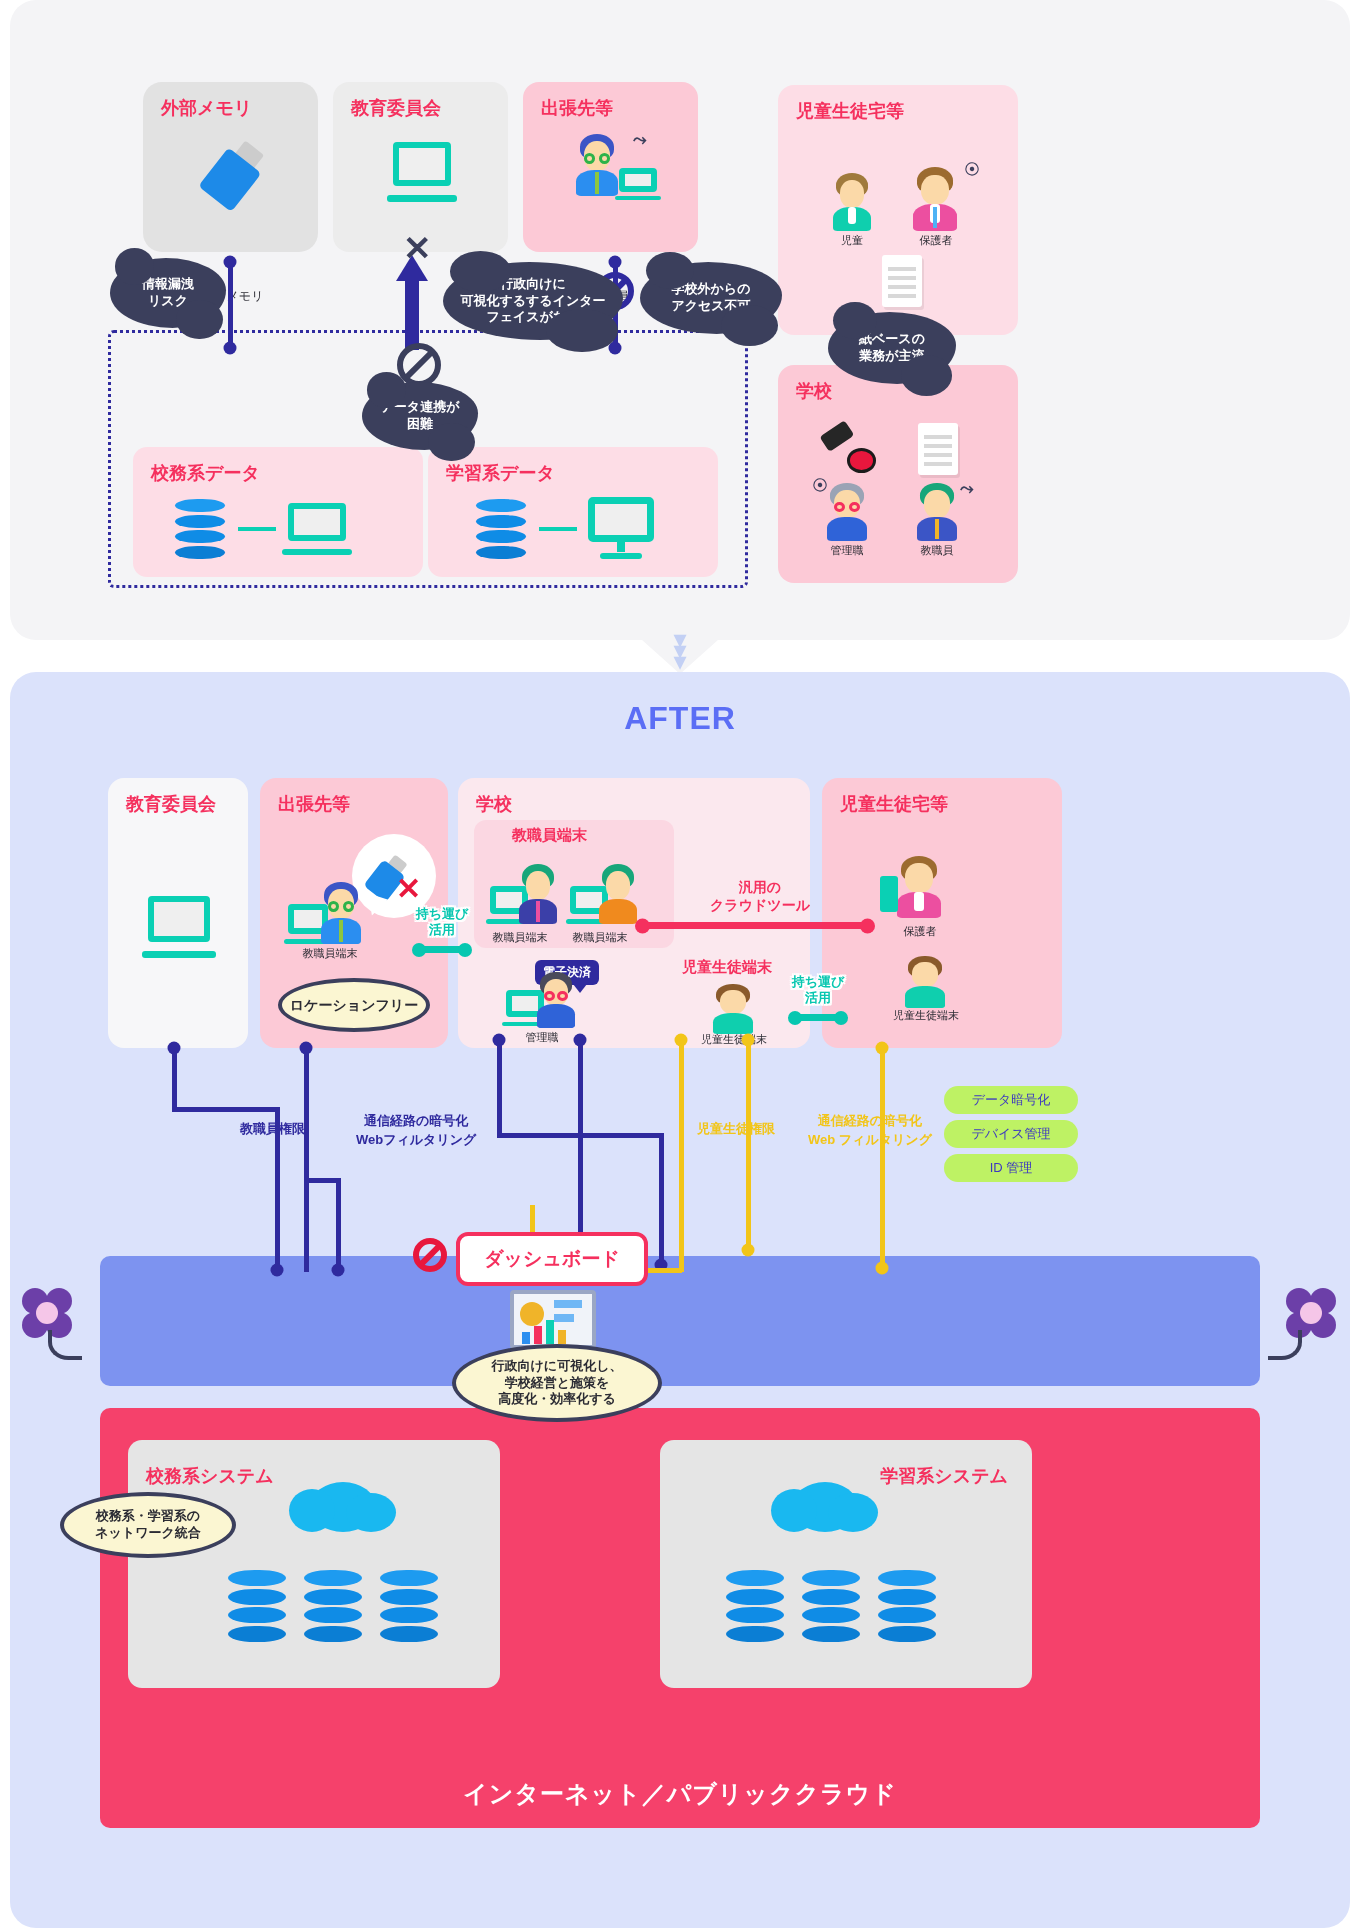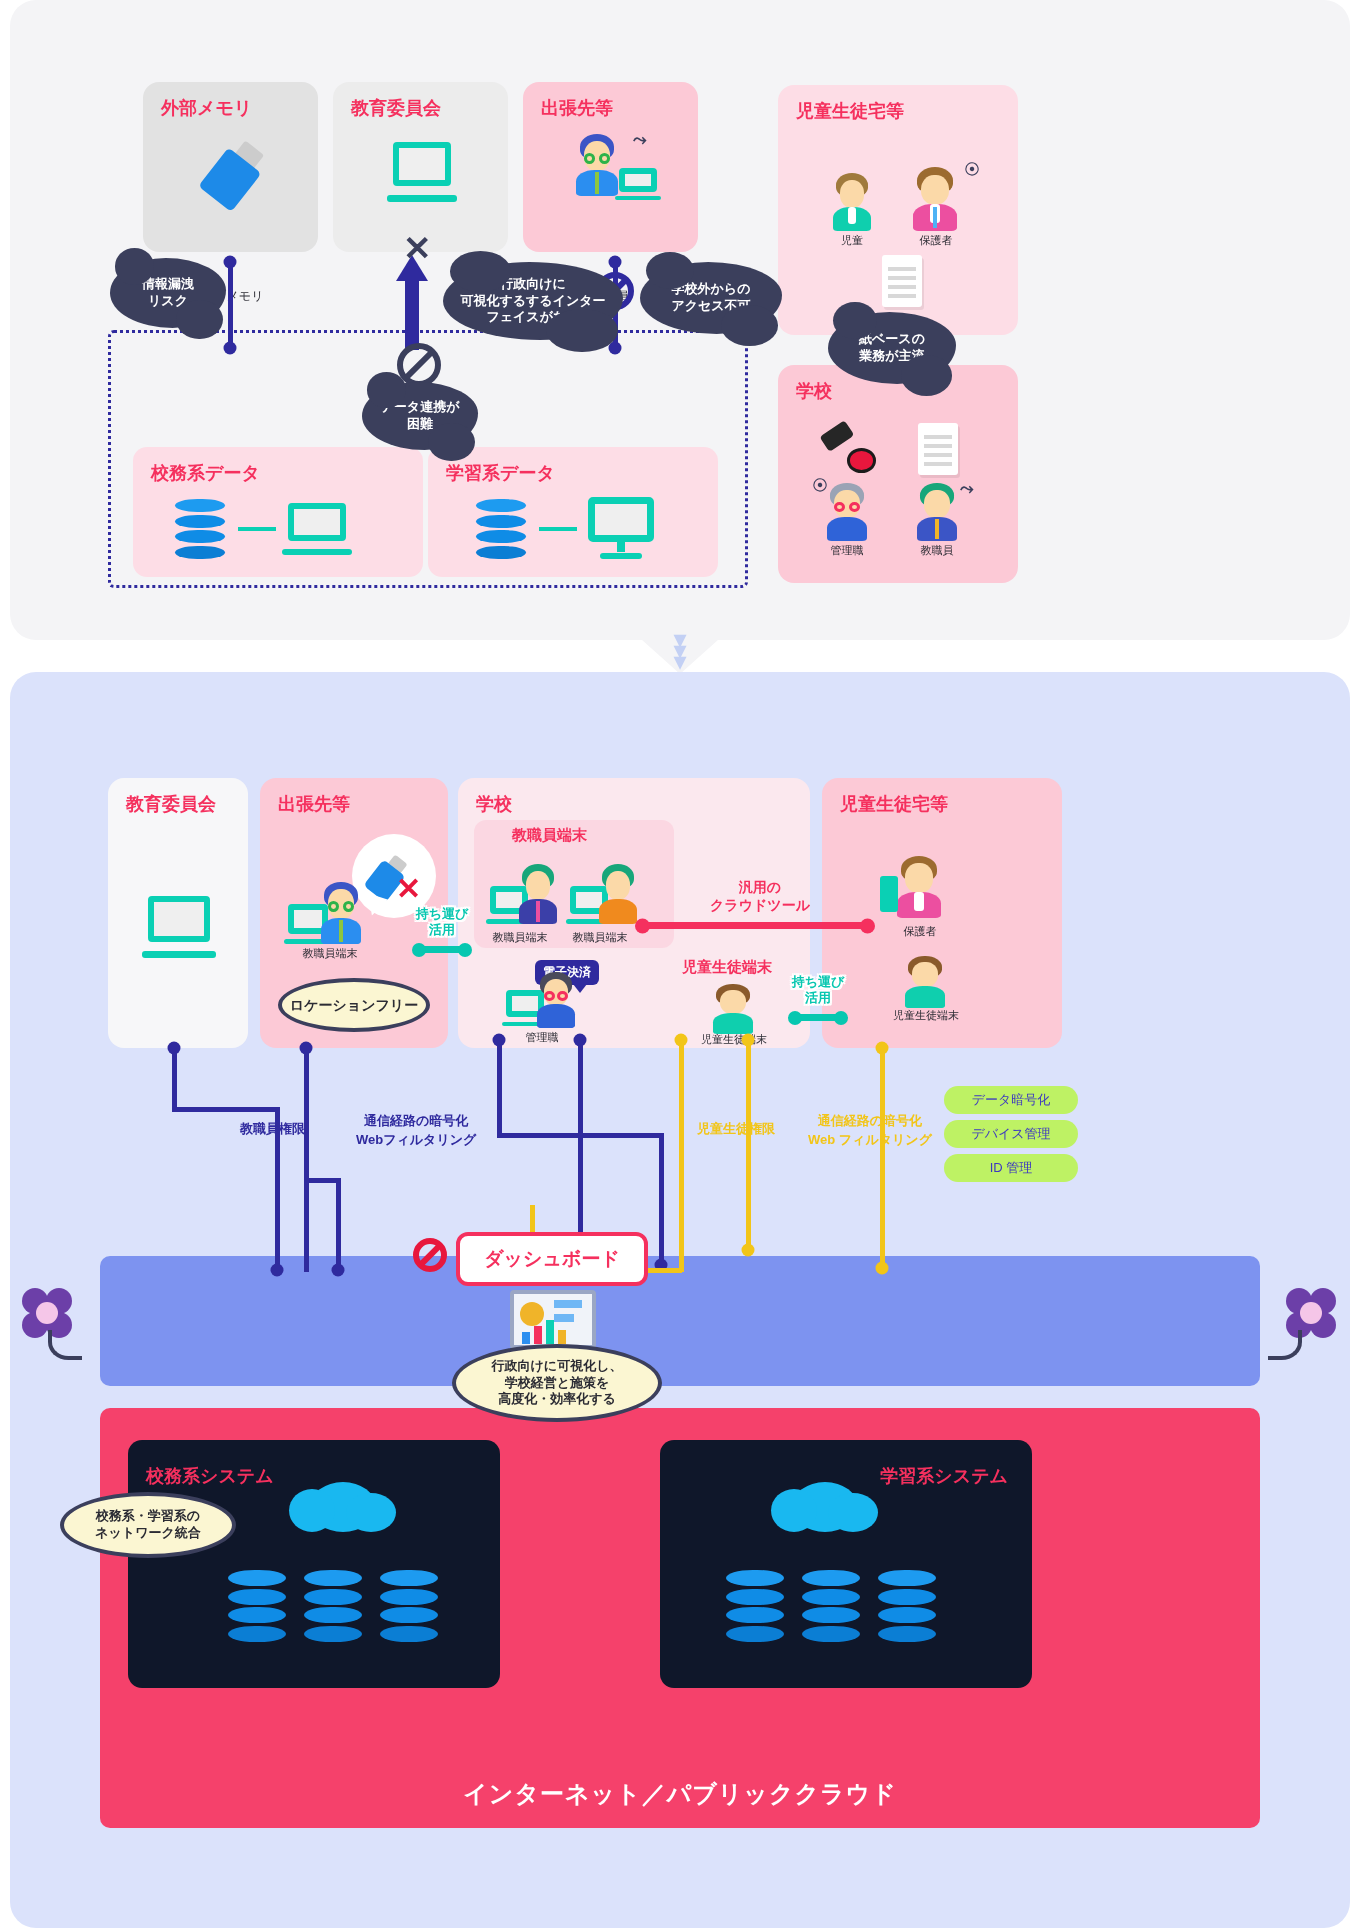--- a/index.html
+++ b/index.html
@@ -243,21 +243,21 @@
   
   .inetband{
     position:absolute; left:100px; top:1408px; width:1160px; height:420px;
     background:#f5416b; border-radius:10px;
   }
   .inet-title{
     position:absolute; width:100%; bottom:18px; text-align:center;
     font-size:24px; font-weight:bold; color:#fff; letter-spacing:1px;
   }
   .syscard{
-    position:absolute; background:#0f172a; border-radius:14px;
+    position:absolute; background:#e5e5e5; border-radius:14px;
   }
   .syscard .card-title{ font-size:18px; }
 
   .dashboard{
     position:absolute; background:#fff; border:4px solid #f5305e; border-radius:12px;
     display:flex; align-items:center; justify-content:center;
     color:#f5305e; font-size:19px; font-weight:bold;
   }
   .dash-screen{ position:absolute; }
   .dash-screen .scr{ position:absolute; left:0; top:0; width:100%; height:74%;
@@ -272,21 +272,21 @@
   .stemline{ position:absolute; border-left:4px solid #3b3f5c; border-bottom:4px solid #3b3f5c;
              border-radius:0 0 0 60%; }
 </style>
 </head>
 <body>
 
 <div class="stage">
 
   <div class="before-panel"></div>
 
-  <div class="card gray" style="left:143px; top:82px; width:175px; height:170px;">
+  <div class="card gray" style="left:143px; top:82px; width:175px; height:170px;border-radius:19px;">
     <div class="card-title">外部メモリ</div>
     <div class="usb" style="left:68px; top:58px; width:42px; height:74px;">
       <div class="tip"></div>
         <div class="body"></div>
     </div>
     <div class="cap" style="left:88px; top:206px;">USB メモリ</div>
   </div>
 
   <div class="card lgray" style="left:333px; top:82px; width:175px; height:170px;">
     <div class="card-title">教育委員会</div>
@@ -449,20 +449,21 @@
   <div class="thought" style="left:362px; top:382px; width:116px; height:68px;">
     <div><span>データ連携が</span><br>
          <span>困難</span></div>
   </div>
 
   <div class="chevrons">
     ▾<br>▾<br>▾
   </div>
 
   <div class="after-panel"></div>
+  <div class="after-title">AFTER</div>
 
   <div class="card" style="left:108px; top:778px; width:140px; height:270px; background:#f7f7f9;">
     <div class="card-title">教育委員会</div>
     <div class="laptop" style="left:40px; top:118px; width:62px; height:62px;">
       <div class="scr"></div>
         <div class="base"></div>
     </div>
   </div>
 
   <div class="card pink" style="left:260px; top:778px; width:188px; height:270px;">

